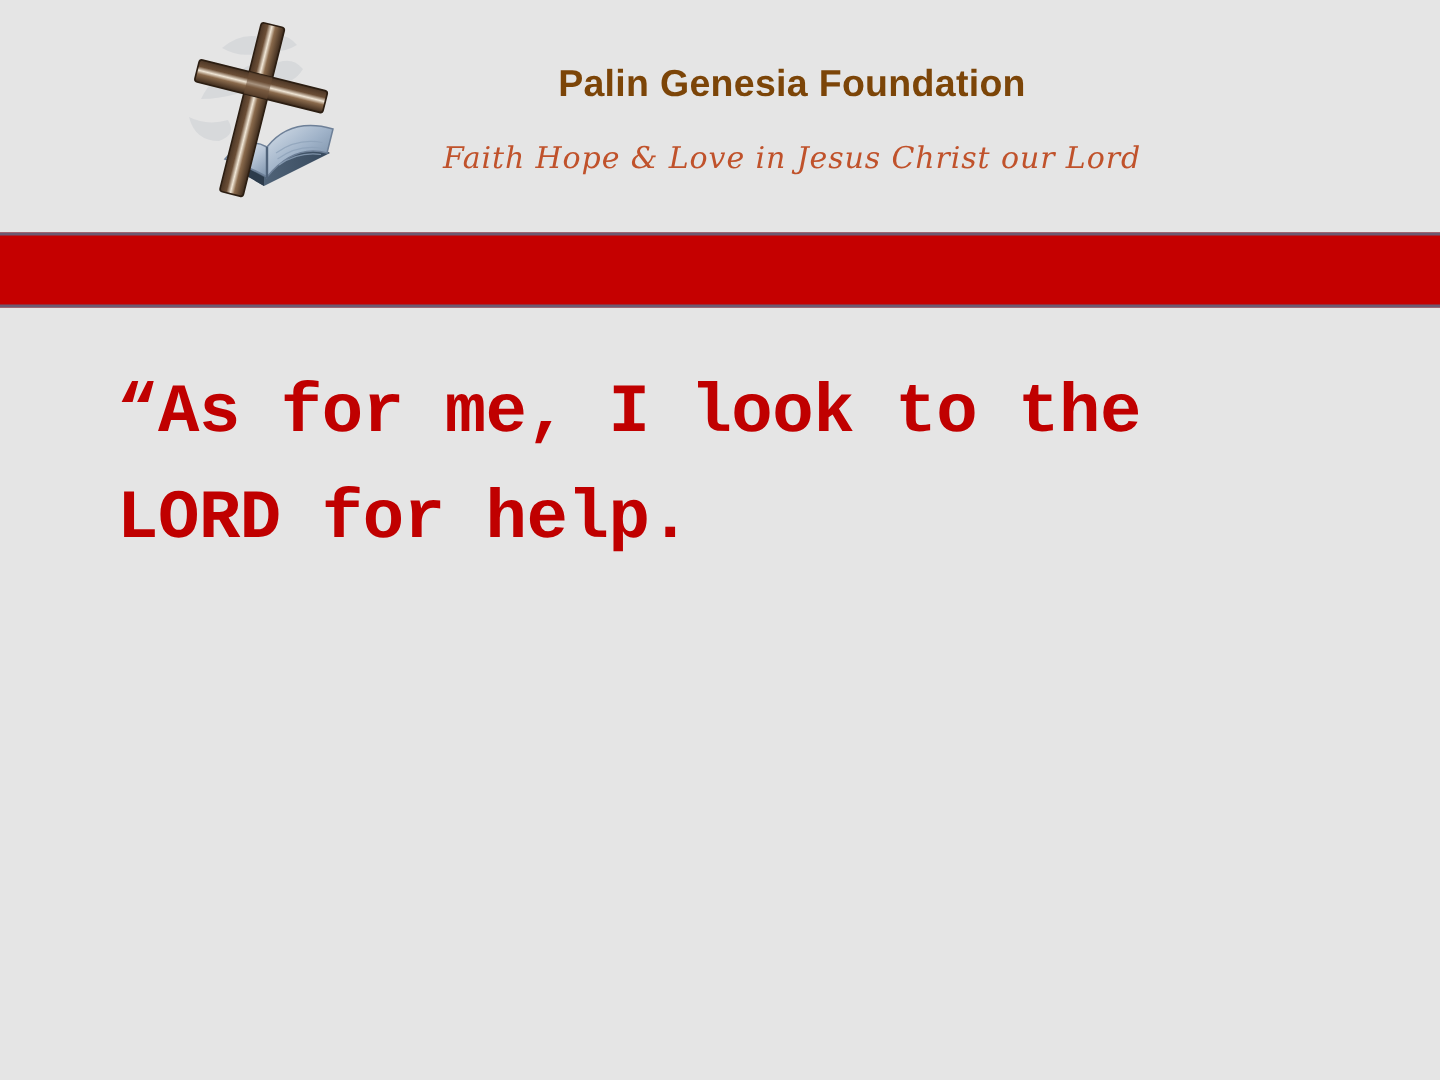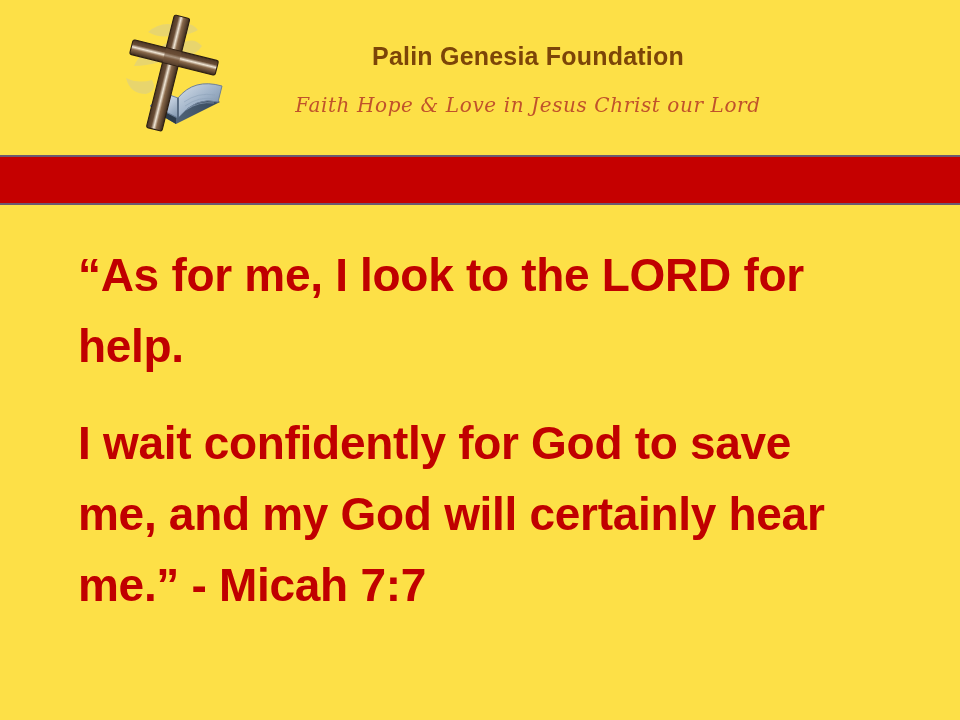--- a/index.html
+++ b/index.html
@@ -12,21 +12,21 @@
     height: 720px;
     overflow: hidden;
     font-family: "Liberation Sans", sans-serif;
     position: relative;
   }
 
   
   .slide {
     position: absolute;
     inset: 0;
-    background: #fde047;
+    background: #e5e5e5;
   }
 
   
   .header {
     position: absolute;
     left: 0;
     top: 0;
     width: 960px;
     height: 150px;
   }
@@ -86,21 +86,21 @@
   
   .verse {
     position: absolute;
     left: 78px;
     top: 240px;
     width: 800px;
   }
 
   .verse p {
     margin: 0;
-    font-family: Liberation Sans, sans-serif;
+    font-family: Liberation Mono, monospace;
     font-weight: bold;
     font-size: 46px;
     line-height: 71px;
     color: #C00000;
     letter-spacing: -0.3px;
   }
 
   .verse .para-2 {
     margin-top: 26px;
   }
@@ -184,16 +184,15 @@
       <div class="brand-title">Palin Genesia Foundation</div>
       <div class="brand-tagline">Faith Hope &amp; Love in Jesus Christ our Lord</div>
     </div>
 
   </div>
 
   <div class="red-bar"></div>
 
   <div class="verse">
     <p class="para-1">“As for me, I look to the LORD for help.</p>
-    <p class="para-2">I wait confidently for God to save me, and my God will certainly hear me.” - Micah 7:7</p>
   </div>
 
 </div>
 
 </body></html>

